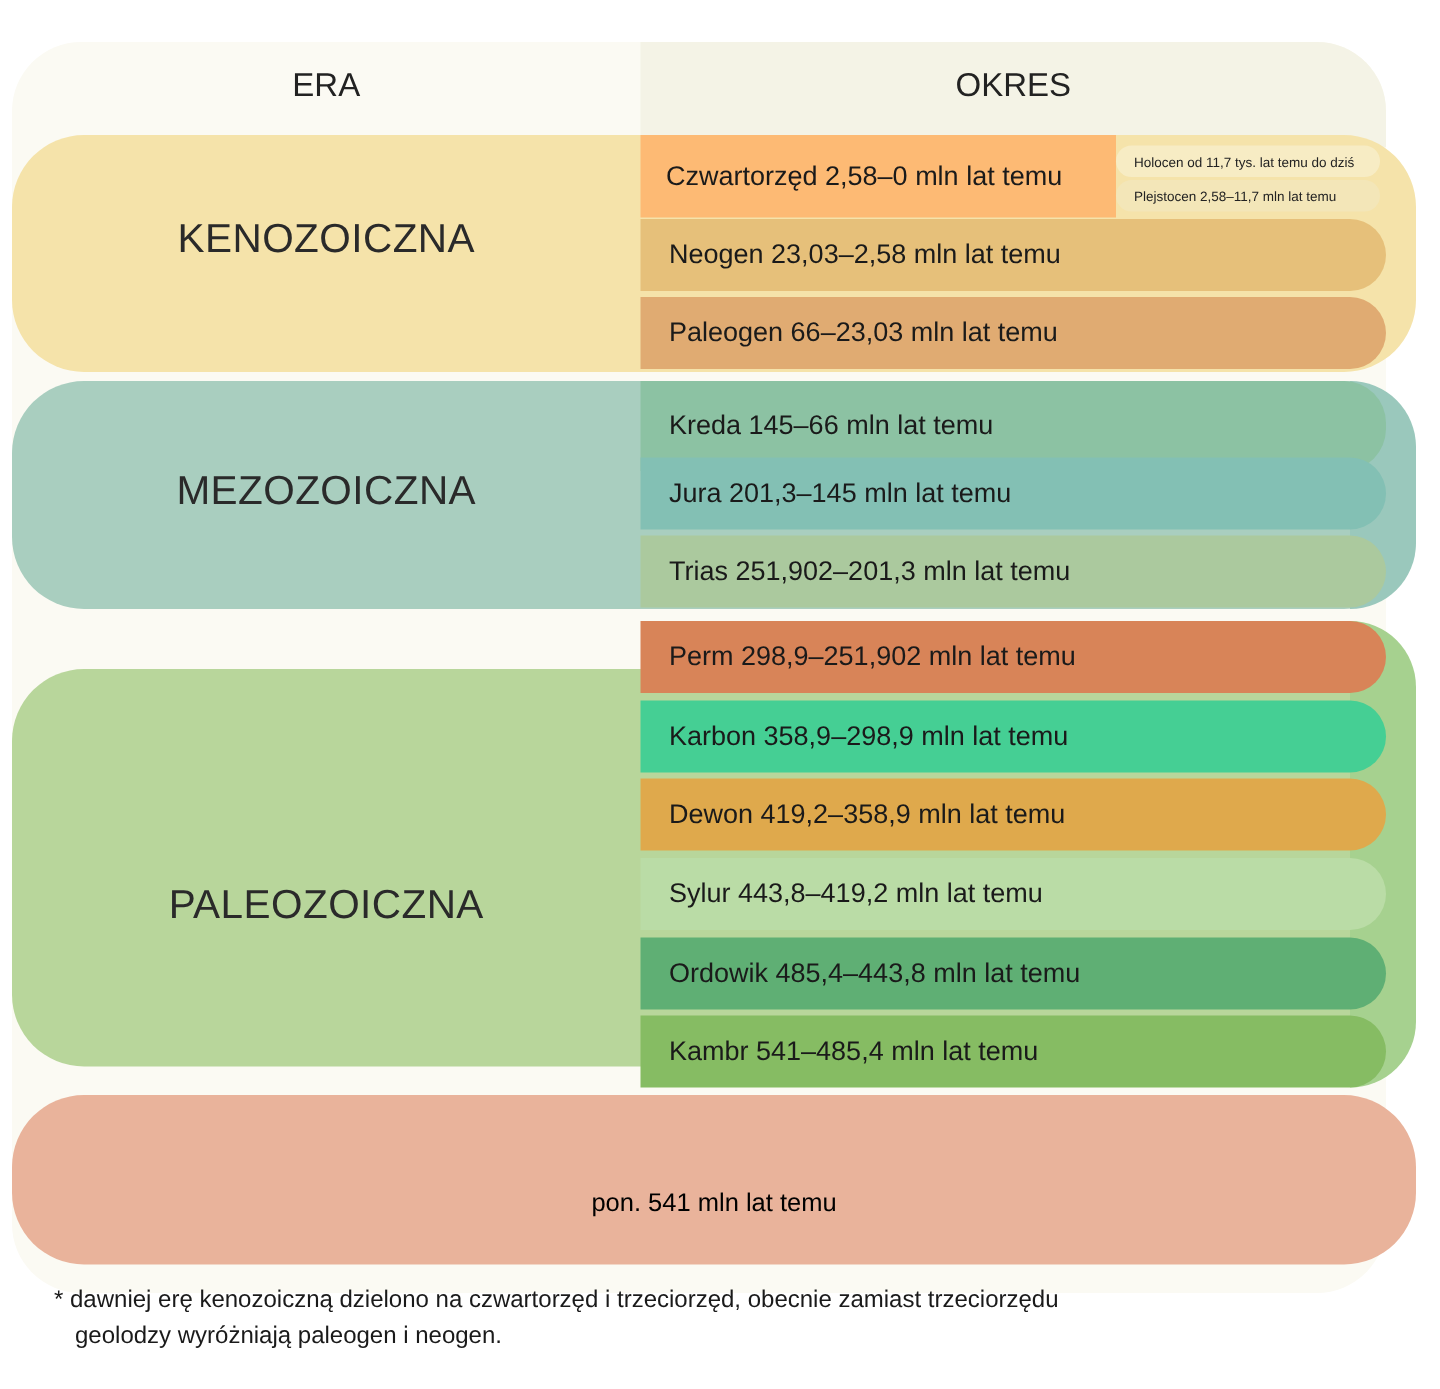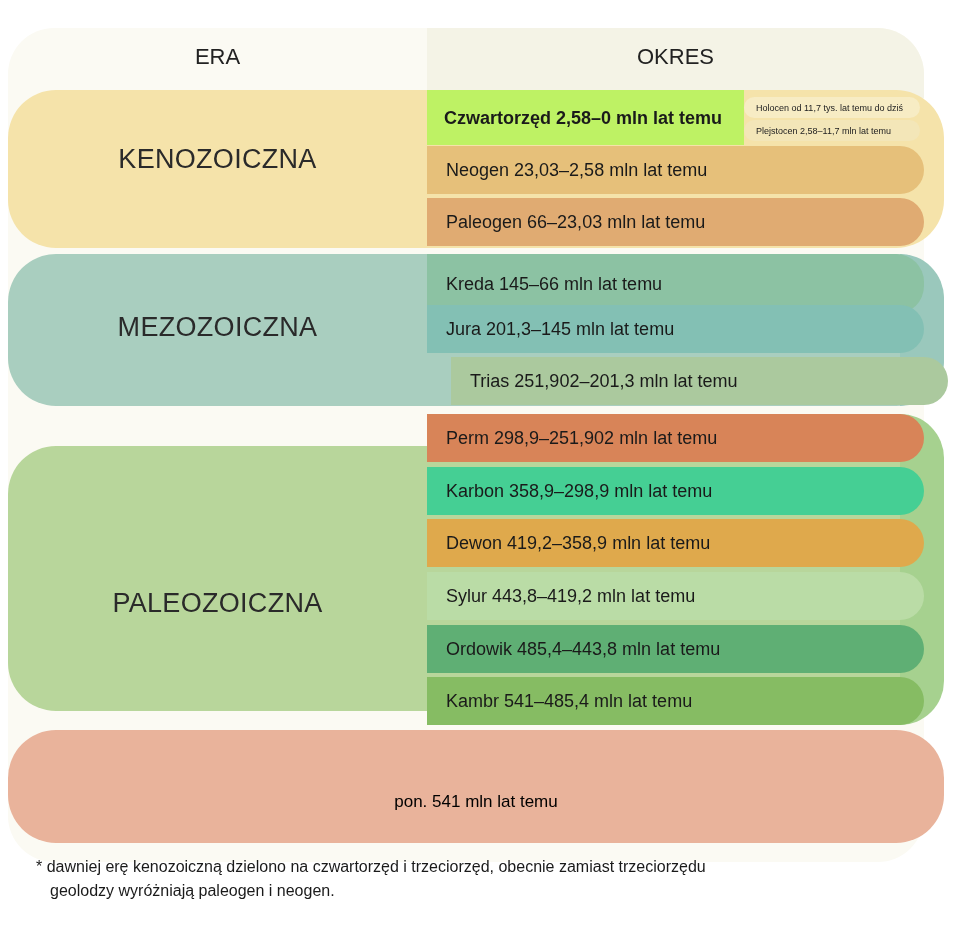--- a/index.html
+++ b/index.html
@@ -41,21 +41,21 @@
 <body>
 
 <div class="frame"></div>
 <div class="okres-head-bg"></div>
 <div class="col-head" id="era-head">ERA</div>
 <div class="col-head" id="okres-head">OKRES</div>
 
 <div class="era" style="top:90px;height:158px;background:#f5e3aa;">
   <div class="era-label" style="top:54px;">KENOZOICZNA</div>
 </div>
-<div class="period" style="top:90px;height:55px;background:#bef264;border-top-right-radius:0;border-bottom-right-radius:0;width:317px;font-weight:bold;">
+<div class="period" style="top:90px;height:55px;background:#fdba74;border-top-right-radius:0;border-bottom-right-radius:0;width:317px;">
   <div class="period-label" style="left:17px;">Czwartorzęd 2,58–0 mln lat temu</div>
 </div>
 <div class="epoch" style="top:97px;">
   <div class="epoch-label">Holocen od 11,7 tys. lat temu do dziś</div>
 </div>
 <div class="epoch" style="top:120px;background:#f3e6b8;">
   <div class="epoch-label">Plejstocen 2,58–11,7 mln lat temu</div>
 </div>
 <div class="period" style="top:146px;height:48px;background:#e6c07a;">
   <div class="period-label">Neogen 23,03–2,58 mln lat temu</div>
@@ -67,21 +67,21 @@
 <div class="era" style="top:254px;height:152px;background:#a9cebf;">
   <div class="era-label" style="top:58px;">MEZOZOICZNA</div>
 </div>
 <div style="position:absolute;left:900px;top:254px;width:44px;height:152px;background:#9ac8bc;border-top-right-radius:48px;border-bottom-right-radius:48px;"></div>
 <div class="period" style="top:254px;height:60px;background:#8cc2a3;">
   <div class="period-label">Kreda 145–66 mln lat temu</div>
 </div>
 <div class="period" style="top:305px;height:48px;background:#83c0b4;">
   <div class="period-label">Jura 201,3–145 mln lat temu</div>
 </div>
-<div class="period" style="top:357px;height:48px;background:#abc99e;margin-left:24px;">
+<div class="period" style="top:357px;height:48px;background:#abc99e;">
   <div class="period-label">Trias 251,902–201,3 mln lat temu</div>
 </div>
 
 <div class="era" style="top:414px;height:265px;background:#b8d69b;margin-top:32px;">
   <div class="era-label" style="top:142px;">PALEOZOICZNA</div>
 </div>
 <div style="position:absolute;left:900px;top:414px;width:44px;height:311px;background:#a6d18f;border-top-right-radius:48px;border-bottom-right-radius:48px;"></div>
 <div class="period" style="top:414px;height:48px;background:#d88458;">
   <div class="period-label">Perm 298,9–251,902 mln lat temu</div>
 </div>

